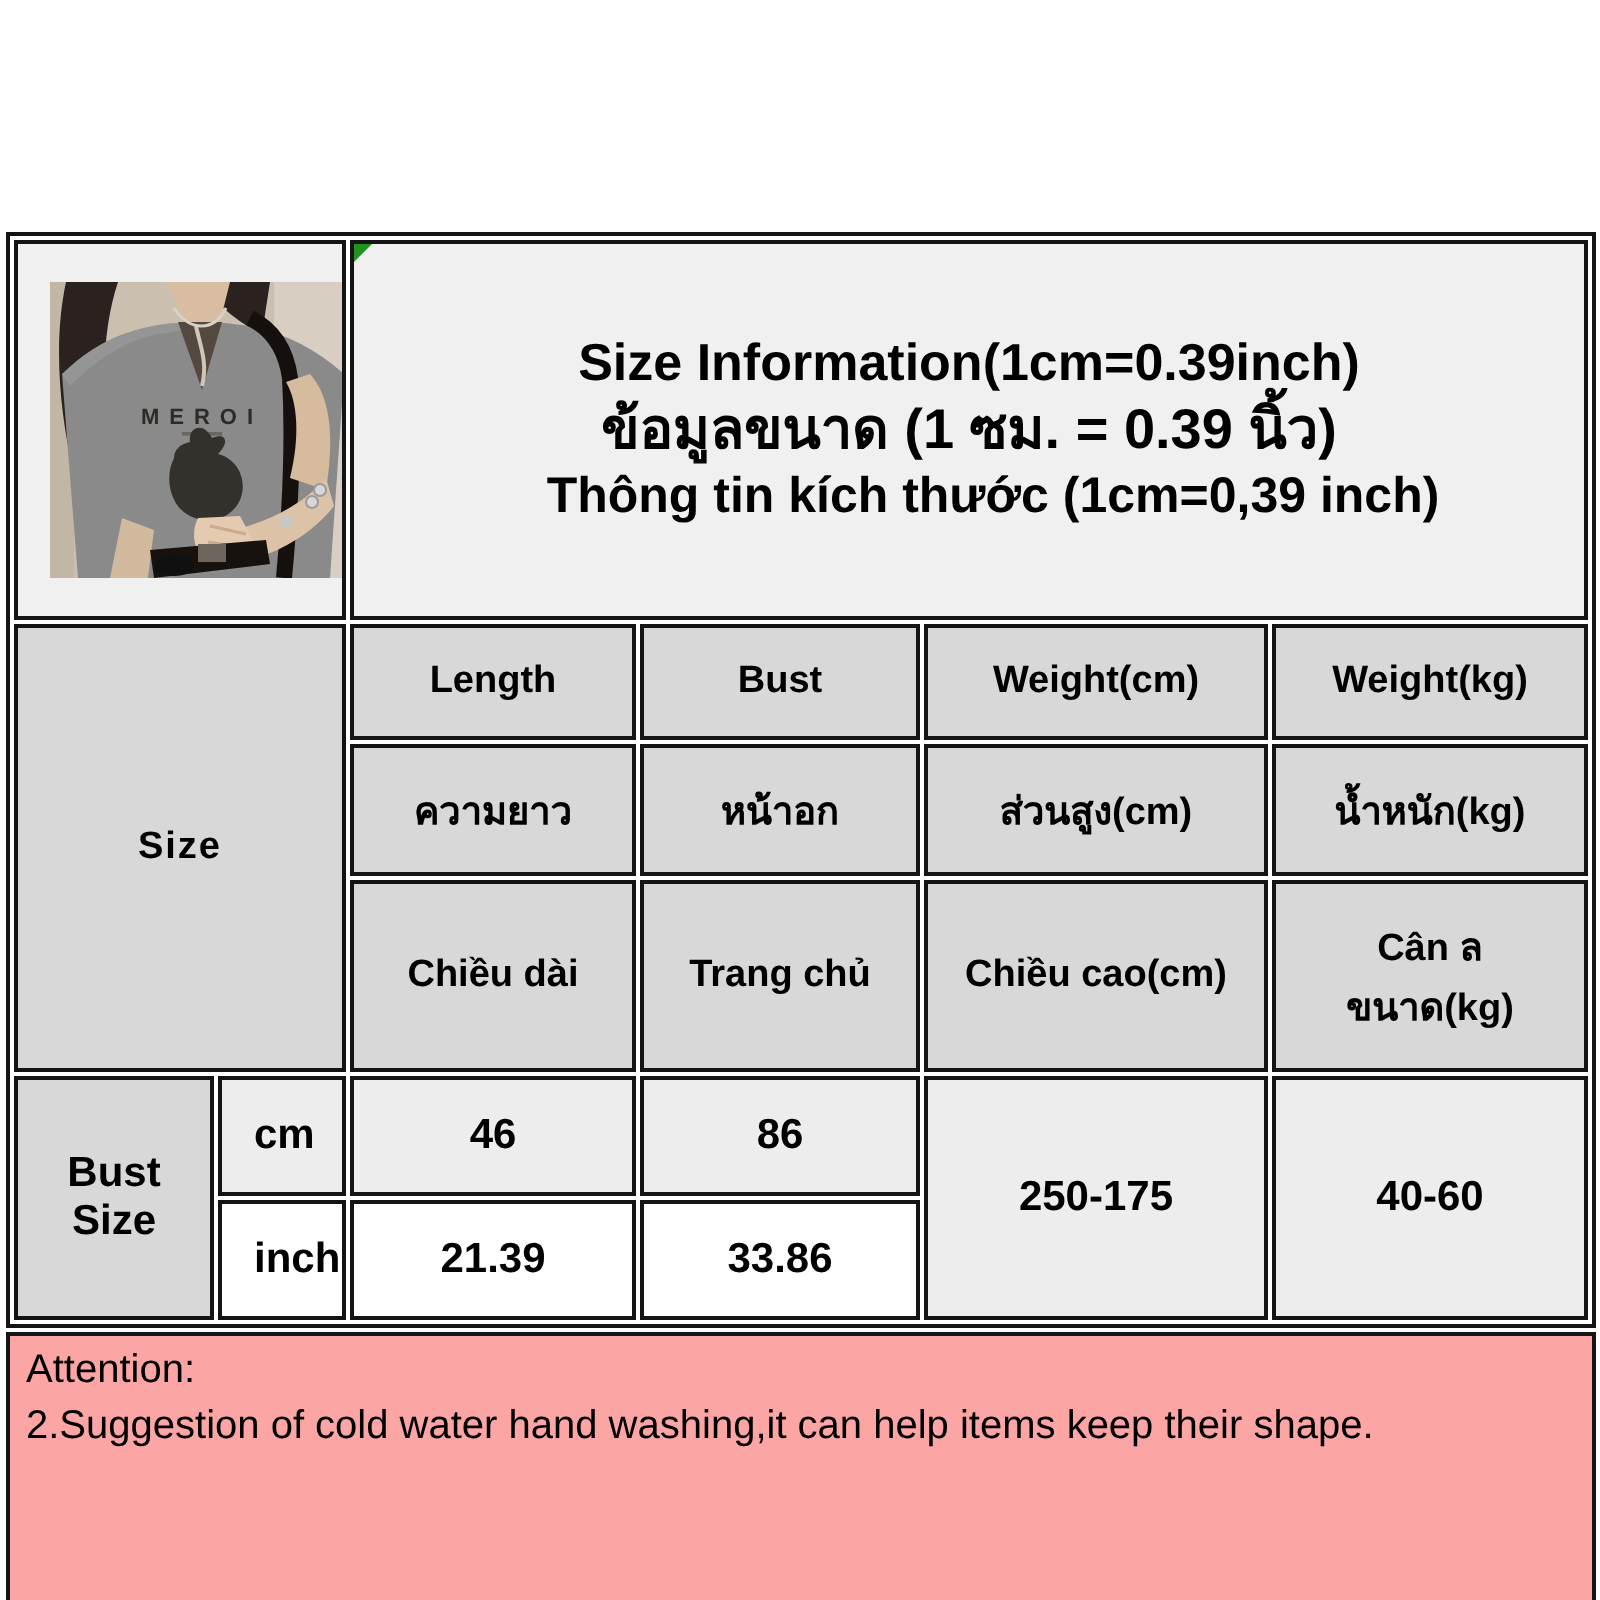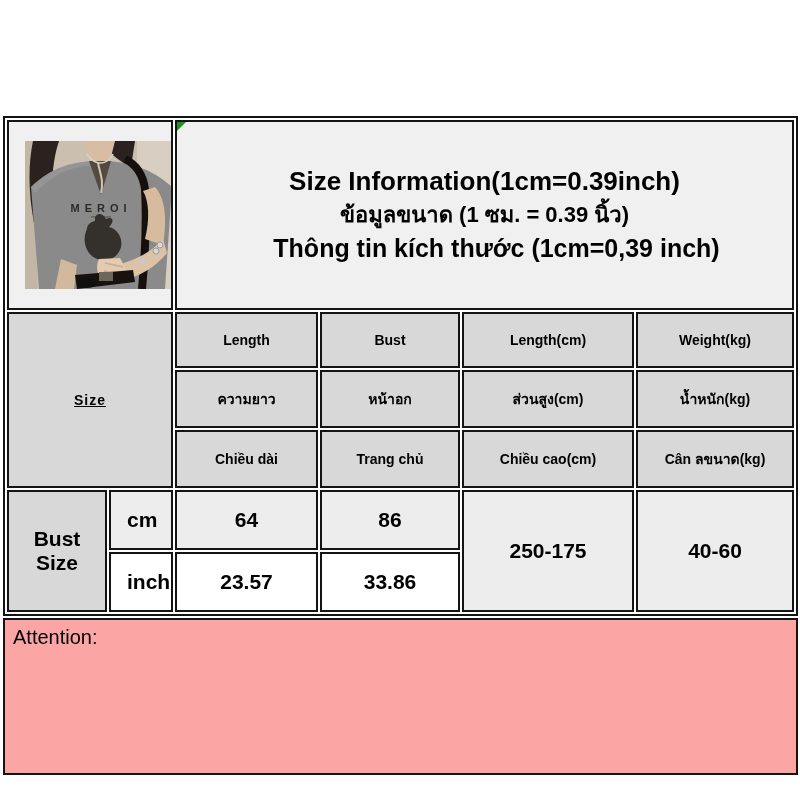--- a/index.html
+++ b/index.html
@@ -14,35 +14,35 @@
     border-collapse:separate; border-spacing:2px; table-layout:fixed;
     width:795px; box-sizing:border-box;
     border:2px solid #141414; background:#ffffff;
   }
   td {
     border:2px solid #141414; box-sizing:border-box;
     padding:16px; text-align:center; vertical-align:middle;
     font-weight:bold; overflow:hidden;
   }
   .r-photo td { height:190px; background:#f0f0f0; }
-  .r-head td  { height:56px;  background:#d8d8d8; font-size:14px; }
+  .r-head td  { height:56px;  background:#d8d8d8; font-size:19px; }
   .r-cm td    { height:58px;  background:#ededed; font-size:21px; }
   .r-inch td  { height:44px;  background:#ffffff; font-size:21px; }
 
-  .size-cell     { font-size:42px; background:#d8d8d8; letter-spacing:1px;text-decoration:underline; }
+  .size-cell     { font-size:42px; background:#d8d8d8; letter-spacing:1px; }
   .freesize-cell { background:#d8d8d8 !important; font-size:22px; }
   .range-cell    { background:#ededed !important; }
 
   .title-cell { position:relative; background:#f0f0f0; }
   .corner-marker {
     position:absolute; left:0; top:0; width:0; height:0;
     border-top:9px solid #1f9320; border-right:9px solid transparent;
   }
   .title-en { font-size:26px; line-height:31px; }
-  .title-th { font-size:22px; line-height:30px; margin-top:3px; }
+  .title-th { font-size:28px; line-height:30px; margin-top:3px; }
   .title-vi { font-size:25px; line-height:31px; margin-top:3px;margin-left:24px; }
 
   .photo-frame { display:block; margin:0 auto; }
 
   .attention-box {
     margin-top:2px; border:2px solid #141414; box-sizing:border-box;
     height:157px; background:#fca5a5; padding:3px 8px 0 8px;
     font-size:20px; line-height:28px; font-weight:normal; text-align:left;
   }
   .attention-heading { line-height:28px; }
@@ -100,51 +100,52 @@
         <div class="title-en">Size Information(1cm=0.39inch)</div>
         <div class="title-th">ข้อมูลขนาด (1 ซม. = 0.39 นิ้ว)</div>
         <div class="title-vi">Thông tin kích thước (1cm=0,39 inch)</div>
       </td>
     </tr>
 
     <tr class="r-head">
       <td colspan="2" rowspan="3" class="size-cell">Size</td>
       <td>Length</td>
       <td>Bust</td>
-      <td>Length(cm)</td>
+      <td>Weight(cm)</td>
       <td>Weight(kg)</td>
     </tr>
 
     <tr class="r-head">
       <td>ความยาว</td>
       <td>หน้าอก</td>
       <td>ส่วนสูง(cm)</td>
       <td>น้ำหนัก(kg)</td>
     </tr>
 
     <tr class="r-head">
       <td>Chiều dài</td>
       <td>Trang chủ</td>
       <td>Chiều cao(cm)</td>
       <td>Cân ลขนาด(kg)</td>
     </tr>
 
     <tr class="r-cm">
       <td rowspan="2" class="freesize-cell">Bust Size</td>
       <td>cm</td>
-      <td>64</td>
+      <td>46</td>
       <td>86</td>
       <td rowspan="2" class="range-cell">250-175</td>
       <td rowspan="2" class="range-cell">40-60</td>
     </tr>
 
     <tr class="r-inch">
       <td>inch</td>
-      <td>23.57</td>
+      <td>21.39</td>
       <td>33.86</td>
     </tr>
   </tbody>
     </table>
 
   <div class="attention-box">
     <div class="attention-heading">Attention:</div>
+    <div class="attention-note">2.Suggestion of cold water hand washing,it can help items keep their shape.</div>
   </div>
 </div>
 
 </body></html>

